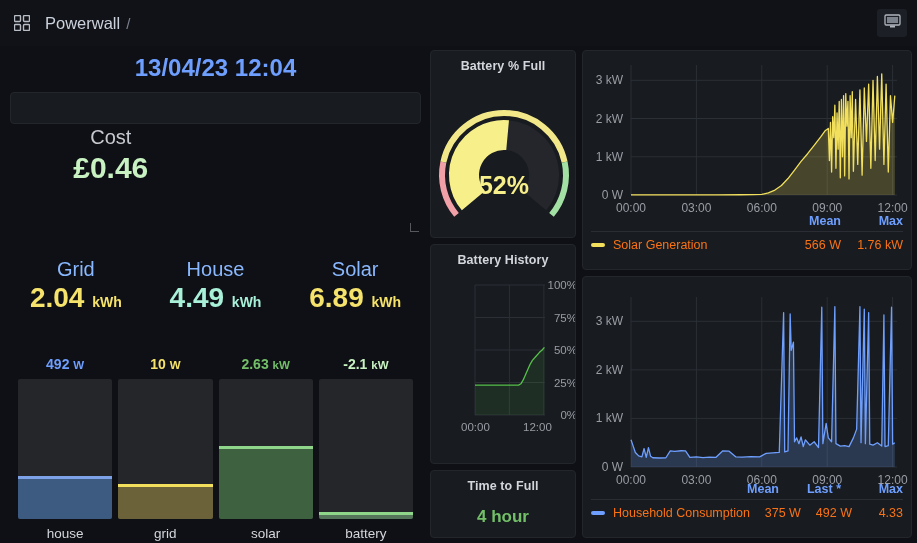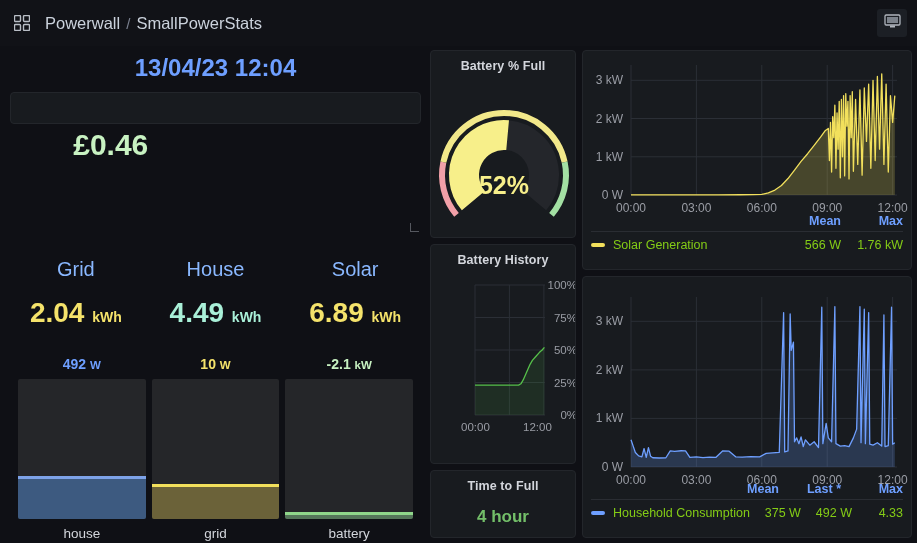--- a/index.html
+++ b/index.html
@@ -75,21 +75,21 @@
   .resize-handle {
     position: absolute; right: 6px; bottom: 4px;
     width: 9px; height: 9px;
     border-left: 1px solid #55585f; border-bottom: 1px solid #55585f;
   }
 
   
   .totalsrow { left: 6px; top: 258px; width: 419px; height: 88px; background: transparent; border: none; }
   .totalsrow .cell { position: absolute; top: 0; width: 33.333%; text-align: center; }
   .tot-label { font-size: 20px; }
-  .tot-value { font-size: 28px; font-weight: bold; margin-top: 16px; }
+  .tot-value { font-size: 28px; font-weight: bold; margin-top: 1px; }
   .tot-unit { font-size: 14px; font-weight: bold; }
 
   
   .bargauges { left: 6px; top: 356px; width: 419px; height: 185px; background: transparent; border: none;
                display: flex; gap: 6px; padding: 0 12px; }
   .bg-cell { flex: 1; display: flex; flex-direction: column; align-items: stretch; }
   .bg-val { text-align: center; font-size: 14px; font-weight: bold; margin-bottom: 7px; }
   .bg-val .u { font-size: 11.5px; }
   .bg-track {
     position: relative; flex: 1 1 auto; height: 122px;
@@ -121,21 +121,21 @@
   .ts-panel-top { left: 582px; top: 50px; width: 330px; height: 220px; }
   .ts-panel-bot { left: 582px; top: 276px; width: 330px; height: 262px; }
   .ts-plot { position: relative; }
   .ts-ylab { position: absolute; font-size: 12px; color: #9a9da5; text-align: right; transform: translateY(-50%); }
   .ts-xlab { position: absolute; font-size: 12px; color: #9a9da5; text-align: center; transform: translateX(-50%); }
 
   .legend { position: absolute; left: 0; right: 0; font-size: 12.5px; }
   .legend-head { display: flex; justify-content: flex-end; color: #6e9fff; font-weight: bold; padding: 0 8px 3px 0; }
   .legend-head span { text-align: right; }
   .legend-div { height: 1px; background: #2a2d33; margin: 0 8px; }
-  .legend-row { display: flex; align-items: center; padding: 6px 8px 0 8px; color: #84cc16; }
+  .legend-row { display: flex; align-items: center; padding: 6px 8px 0 8px; color: #f97316; }
   .legend-swatch { width: 14px; height: 3.5px; border-radius: 2px; margin-right: 8px; flex: none; }
   .legend-name { flex: 1 1 auto; white-space: nowrap; }
   .legend-val { text-align: right; }
 </style>
 </head>
 <body>
 
 <div class="app">
 
   <div class="topnav">
@@ -144,21 +144,20 @@
         <svg width="16" height="16" viewBox="0 0 16 16">
           <rect x="0.5" y="0.5" width="6" height="6" rx="1" fill="none" stroke="#b9bec6" stroke-width="1.4"></rect>
           <rect x="9.5" y="0.5" width="6" height="6" rx="1" fill="none" stroke="#b9bec6" stroke-width="1.4"></rect>
           <rect x="0.5" y="9.5" width="6" height="6" rx="1" fill="none" stroke="#b9bec6" stroke-width="1.4"></rect>
           <rect x="9.5" y="9.5" width="6" height="6" rx="1" fill="none" stroke="#b9bec6" stroke-width="1.4"></rect>
         </svg>
       </span>
       <span class="breadcrumb">
         <span class="crumb">Powerwall</span>
         <span class="crumb-sep">/</span>
-        <span class="crumb-cur">SmallPowerStats</span>
       </span>
     </div>
     <div class="nav-right">
       <span class="kiosk-btn">
         <span>
           <svg width="17" height="15" viewBox="0 0 17 15">
             <rect x="1" y="1" width="15" height="10" rx="1.2" fill="none" stroke="#b0b5bd" stroke-width="1.3"></rect>
             <rect x="3" y="3" width="11" height="6" fill="#7d838c"></rect>
             <rect x="6" y="11.5" width="5" height="2" fill="#b0b5bd"></rect>
           </svg>
@@ -168,20 +167,21 @@
   </div>
 
   <div class="panel panel-plain date-panel">
     <div class="date-value">13/04/23 12:04</div>
   </div>
 
   <div class="panel blank-panel"></div>
 
   <div class="panel panel-plain costrow">
     <div class="cell left">
+      <div class="stat-label">Cost</div>
       <div class="stat-value" id="cost-val" style="color: rgb(200, 242, 194);">£0.46</div>
     </div>
     <div class="resize-handle"></div>
   </div>
 
   <div class="panel panel-plain totalsrow" id="totals-row">
       <div class="cell" style="left: 0%;">
         <div class="tot-label" style="color:#8ab8ff">Grid</div>
         <div class="tot-value" style="color:#f5e36b"><span>2.04 </span><span class="tot-unit">kWh</span></div>
       </div>
@@ -206,20 +206,29 @@
         <div class="bg-name">house</div>
       </div>
       <div class="bg-cell">
         <div class="bg-val" style="color:#f5e36b"><span>10 </span><span class="u">W</span></div>
         <div class="bg-track">
           <div class="bg-fill" style="height:25%;background:#6b6239">
             <div class="bg-cap" style="background:#f2e05c"></div>
           </div>
         </div>
         <div class="bg-name">grid</div>
+      </div>
+      <div class="bg-cell">
+        <div class="bg-val" style="color:#73bf69"><span>2.63 </span><span class="u">kW</span></div>
+        <div class="bg-track">
+          <div class="bg-fill" style="height:52%;background:#3e6140">
+            <div class="bg-cap" style="background:#8fd68a"></div>
+          </div>
+        </div>
+        <div class="bg-name">solar</div>
       </div>
       <div class="bg-cell">
         <div class="bg-val" style="color:#c8f2c2"><span>-2.1 </span><span class="u">kW</span></div>
         <div class="bg-track">
           <div class="bg-fill" style="height:5%;background:#55765a">
             <div class="bg-cap" style="background:#8fd68a"></div>
           </div>
         </div>
         <div class="bg-name">battery</div>
       </div>

